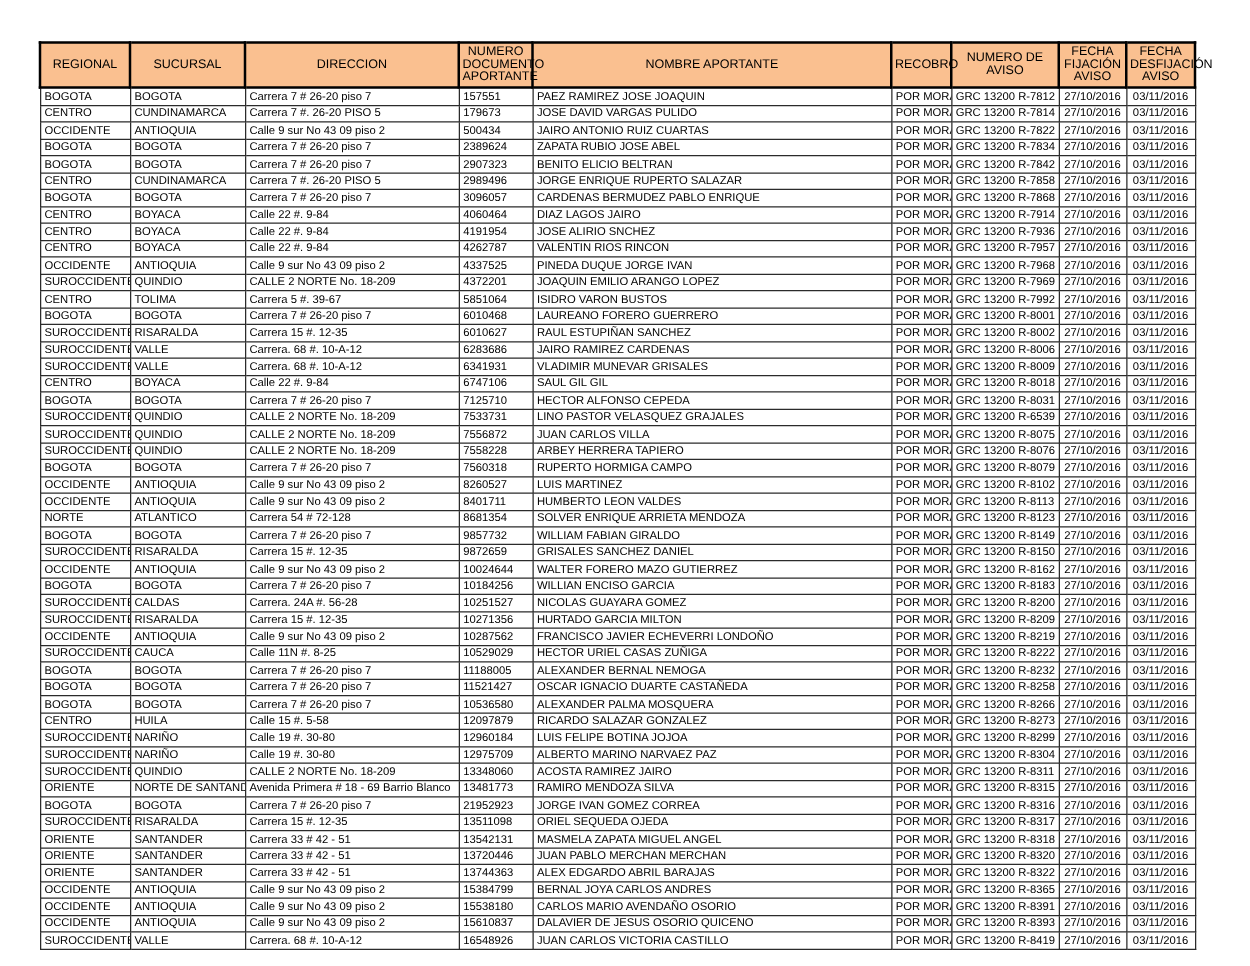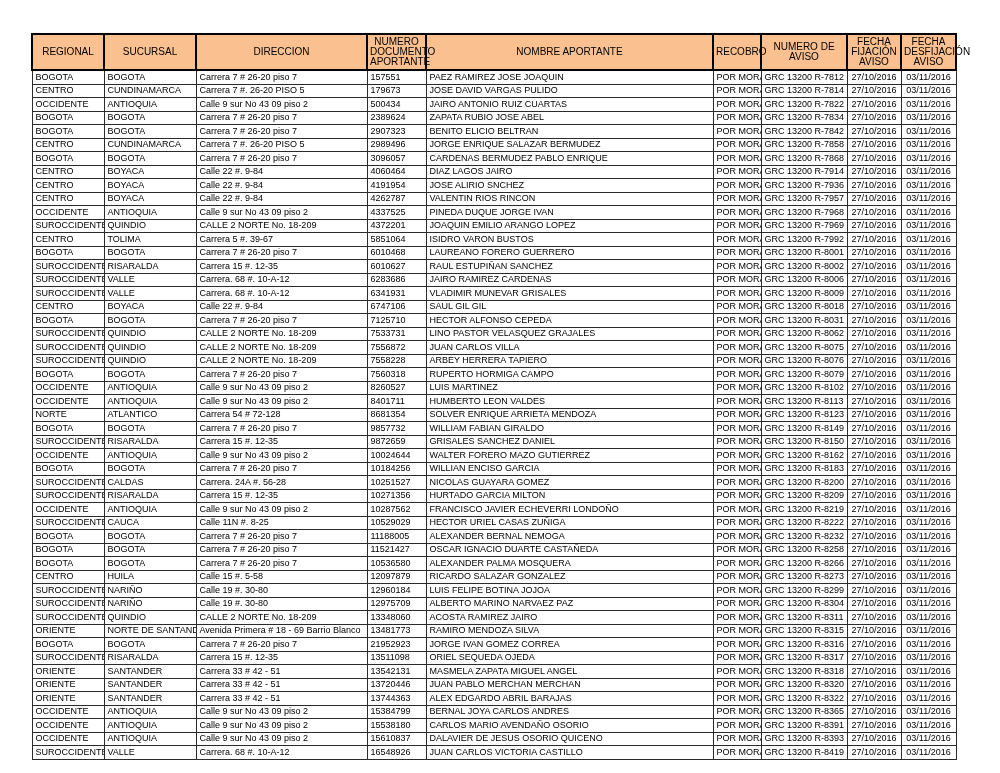--- a/index.html
+++ b/index.html
@@ -141,21 +141,21 @@
           <td>POR MORA</td>
           <td>GRC 13200 R-7842</td>
           <td>27/10/2016</td>
           <td>03/11/2016</td>
         </tr>
         <tr>
           <td>CENTRO</td>
           <td>CUNDINAMARCA</td>
           <td>Carrera 7 #. 26-20 PISO 5</td>
           <td>2989496</td>
-          <td>JORGE ENRIQUE SALAZAR BERMUDEZ</td>
+          <td>JORGE ENRIQUE RUPERTO SALAZAR</td>
           <td>POR MORA</td>
           <td>GRC 13200 R-7858</td>
           <td>27/10/2016</td>
           <td>03/11/2016</td>
         </tr>
         <tr>
           <td>BOGOTA</td>
           <td>BOGOTA</td>
           <td>Carrera 7 # 26-20 piso 7</td>
           <td>3096057</td>
@@ -297,21 +297,21 @@
           <td>27/10/2016</td>
           <td>03/11/2016</td>
         </tr>
         <tr>
           <td>SUROCCIDENTE</td>
           <td>QUINDIO</td>
           <td>CALLE 2 NORTE No. 18-209</td>
           <td>7533731</td>
           <td>LINO PASTOR VELASQUEZ GRAJALES</td>
           <td>POR MORA</td>
-          <td>GRC 13200 R-8062</td>
+          <td>GRC 13200 R-6539</td>
           <td>27/10/2016</td>
           <td>03/11/2016</td>
         </tr>
         <tr>
           <td>SUROCCIDENTE</td>
           <td>QUINDIO</td>
           <td>CALLE 2 NORTE No. 18-209</td>
           <td>7556872</td>
           <td>JUAN CARLOS VILLA</td>
           <td>POR MORA</td>

